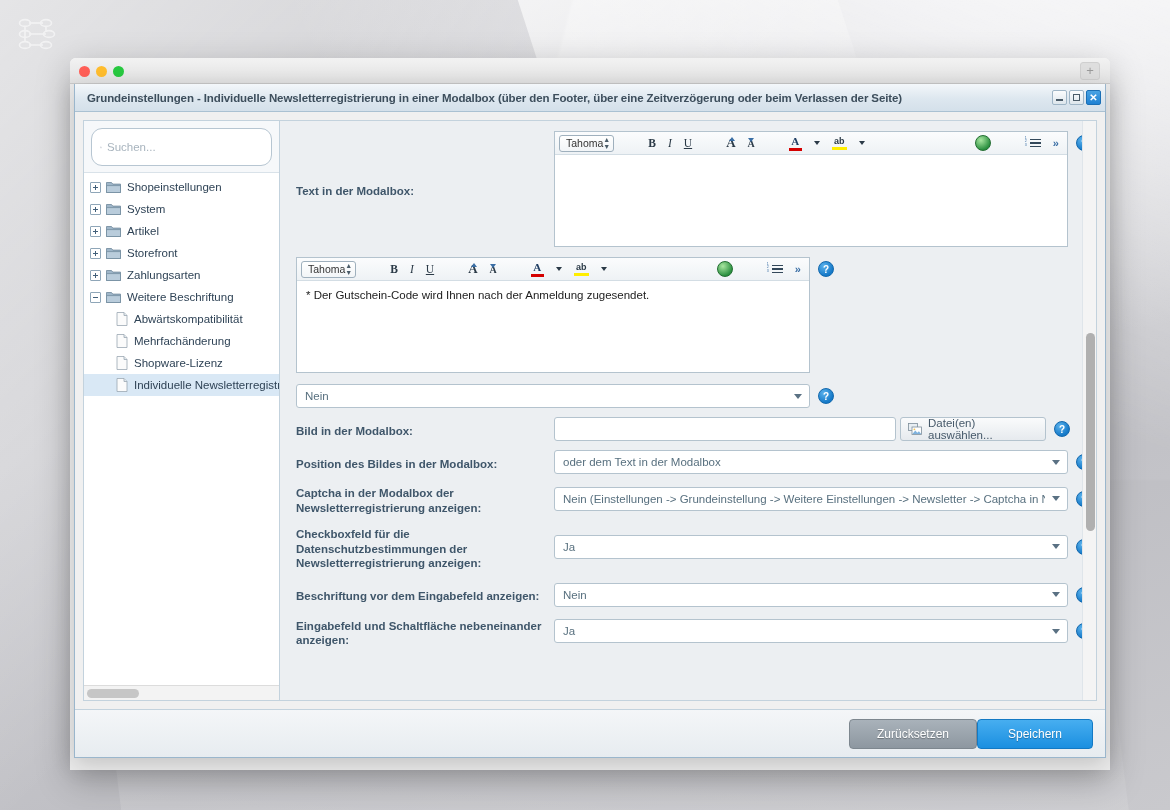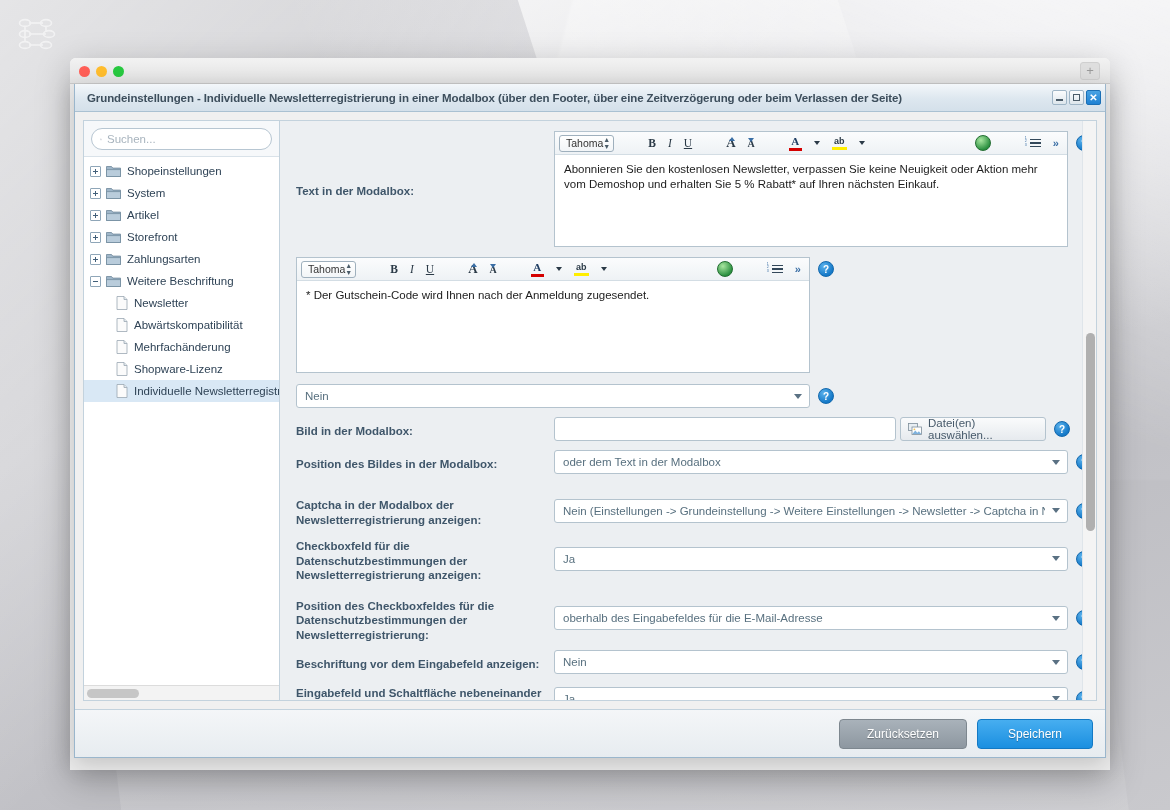--- a/index.html
+++ b/index.html
@@ -102,21 +102,21 @@
   
   #sidebar {
     width:197px; flex:0 0 197px; background:#fff;
     border-right:1px solid #c3d2dd; margin:8px 0 8px 8px;
     border:1px solid #c3d2dd;
     display:flex; flex-direction:column;
     position:relative;
   }
   #search-wrap { padding:7px 7px 6px 7px; background:#f6f8fa; border-bottom:1px solid #d9e2e9; }
   #search-box {
-    height:22px; border:1px solid #b7c6d2; border-radius:11px; background:#fff;
+    height:38px; border:1px solid #b7c6d2; border-radius:11px; background:#fff;
     display:flex; align-items:center; padding:0 8px;
   }
   #search-input {
     border:none; outline:none; flex:1; font-size:11.5px; color:#8a99a6;
     font-family:"Liberation Sans", sans-serif; background:transparent; padding-left:5px;
   }
   #search-input::placeholder { color:#a8b4be; }
   #tree { flex:1; overflow:hidden; padding-top:3px; background:#fff; }
   .tree-row {
     display:flex; align-items:center; height:22px; padding-left:6px;
@@ -242,21 +242,21 @@
   
   #vscroll { position:absolute; right:0; top:0; bottom:0; width:14px; background:#f4f4f4; border-left:1px solid #dfe5ea; }
   #vthumb { position:absolute; left:3px; top:212px; width:9px; height:198px; background:#b0b0b0; border-radius:5px; }
 
   
   #app-footer {
     position:absolute; left:0; right:0; bottom:0; height:48px;
     background:linear-gradient(#f4f6f8,#e7ecf0);
     border-top:1px solid #c3d2dd;
     display:flex; align-items:center; justify-content:flex-end;
-    padding-right:12px; gap:10px;
+    padding-right:12px; gap:0;
   }
   .btn {
     height:30px; min-width:128px; border-radius:4px; font-size:12px;
     display:flex; align-items:center; justify-content:center; color:#fff;
     text-shadow:0 1px 1px rgba(0,0,0,.3);
   }
   #btn-reset { background:linear-gradient(#a9b2ba,#8d97a0); border:1px solid #7d878f; }
   #btn-save  { background:linear-gradient(#47aef0,#1b8fe0); border:1px solid #1379c4; min-width:116px; }
 </style>
 </head>
@@ -367,27 +367,20 @@
   <path d="M0.5 1.5 h5 l1.3 1.6 h7.7 v8.4 h-14 z" fill="#9fb6c9" stroke="#6d8699" stroke-width="0.8"></path>
   <path d="M0.5 4.6 h14 v6.9 h-14 z" fill="#b9ccdb" stroke="#6d8699" stroke-width="0.7"></path>
 </svg>
             <span class="tree-label">Weitere Beschriftung</span>
           </div>
           <div class="tree-row child">
             <svg class="file-icon" viewBox="0 0 12 14">
   <path d="M1 0.5 h7 l3 3 v10 h-10 z" fill="#fbfbfb" stroke="#9aa7b2" stroke-width="0.8"></path>
   <path d="M8 0.5 v3 h3" fill="#e3e9ee" stroke="#9aa7b2" stroke-width="0.8"></path>
 </svg>
-            <span class="tree-label">Newsletter</span>
-          </div>
-          <div class="tree-row child">
-            <svg class="file-icon" viewBox="0 0 12 14">
-  <path d="M1 0.5 h7 l3 3 v10 h-10 z" fill="#fbfbfb" stroke="#9aa7b2" stroke-width="0.8"></path>
-  <path d="M8 0.5 v3 h3" fill="#e3e9ee" stroke="#9aa7b2" stroke-width="0.8"></path>
-</svg>
             <span class="tree-label">Abwärtskompatibilität</span>
           </div>
           <div class="tree-row child">
             <svg class="file-icon" viewBox="0 0 12 14">
   <path d="M1 0.5 h7 l3 3 v10 h-10 z" fill="#fbfbfb" stroke="#9aa7b2" stroke-width="0.8"></path>
   <path d="M8 0.5 v3 h3" fill="#e3e9ee" stroke="#9aa7b2" stroke-width="0.8"></path>
 </svg>
             <span class="tree-label">Mehrfachänderung</span>
           </div>
           <div class="tree-row child">
@@ -473,21 +466,20 @@
                     <span class="globe"></span>
                   </span>
     <span class="tb-sep"></span>
     <span class="listico">
                     <span></span>
                     <span></span>
                     <span></span>
                   </span>
     <span class="chev2">»</span>
   </div>
-      <div class="editor-body">Abonnieren Sie den kostenlosen Newsletter, verpassen Sie keine Neuigkeit oder Aktion mehr vom Demoshop und erhalten Sie 5 % Rabatt* auf Ihren nächsten Einkauf.</div>
     </div>
        <div class="help-btn">?</div>
      </div>
           </div>
           <div class="form-row" style="margin-bottom: 11px;">
      <div class="fcontrol">
        <div class="editor tall">
       <div class="editor-toolbar">
     <div class="font-select">
       <span class="fs-label">Tahoma</span>
@@ -577,21 +569,21 @@
           <rect x="0.5" y="0.5" width="9" height="7" fill="#e8eef3" stroke="#7d8d9a" stroke-width="0.8"></rect>
           <rect x="4" y="4" width="9.5" height="7.5" fill="#ffffff" stroke="#7d8d9a" stroke-width="0.8"></rect>
           <path d="M4.3 11 l3-3.4 l2 2.2 l1.6-1.6 l2.3 2.8 z" fill="#7fb2de"></path>
           <circle cx="6.4" cy="6.3" r="0.9" fill="#f2c14e"></circle>
         </svg>
         <span>Datei(en) auswählen...</span>
       </div>
        <div class="help-btn">?</div>
      </div>
           </div>
-          <div class="form-row" style="margin-bottom: 20px;">
+          <div class="form-row" style="margin-bottom: 8px;">
             <div class="flabel">Position des Bildes in der Modalbox:</div>
      <div class="fcontrol">
        <div class="sel rounded">
       <span class="val">oder dem Text in der Modalbox</span>
       <span class="arrow">
                   <i></i>
                 </span>
     </div>
        <div class="help-btn">?</div>
      </div>
@@ -614,32 +606,20 @@
        <div class="sel rounded">
       <span class="val">Ja</span>
       <span class="arrow">
                   <i></i>
                 </span>
     </div>
        <div class="help-btn">?</div>
      </div>
           </div>
           <div class="form-row" style="margin-bottom: 8px;">
-            <div class="flabel">Position des Checkboxfeldes für die Datenschutzbestimmungen der Newsletterregistrierung:</div>
-     <div class="fcontrol">
-       <div class="sel rounded">
-      <span class="val">oberhalb des Eingabefeldes für die E-Mail-Adresse</span>
-      <span class="arrow">
-                  <i></i>
-                </span>
-    </div>
-       <div class="help-btn">?</div>
-     </div>
-          </div>
-          <div class="form-row" style="margin-bottom: 8px;">
             <div class="flabel">Beschriftung vor dem Eingabefeld anzeigen:</div>
      <div class="fcontrol">
        <div class="sel rounded">
       <span class="val">Nein</span>
       <span class="arrow">
                   <i></i>
                 </span>
     </div>
        <div class="help-btn">?</div>
      </div>

